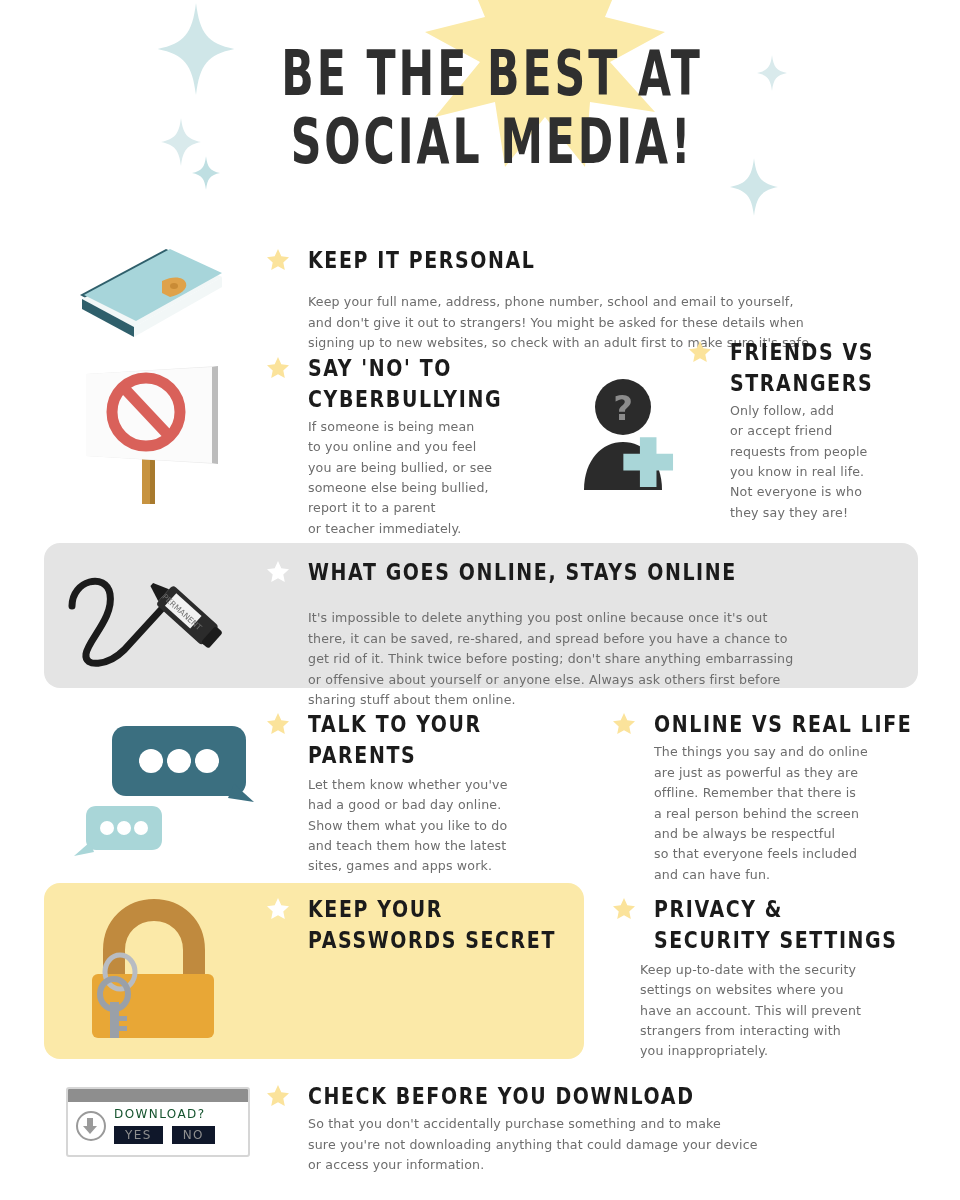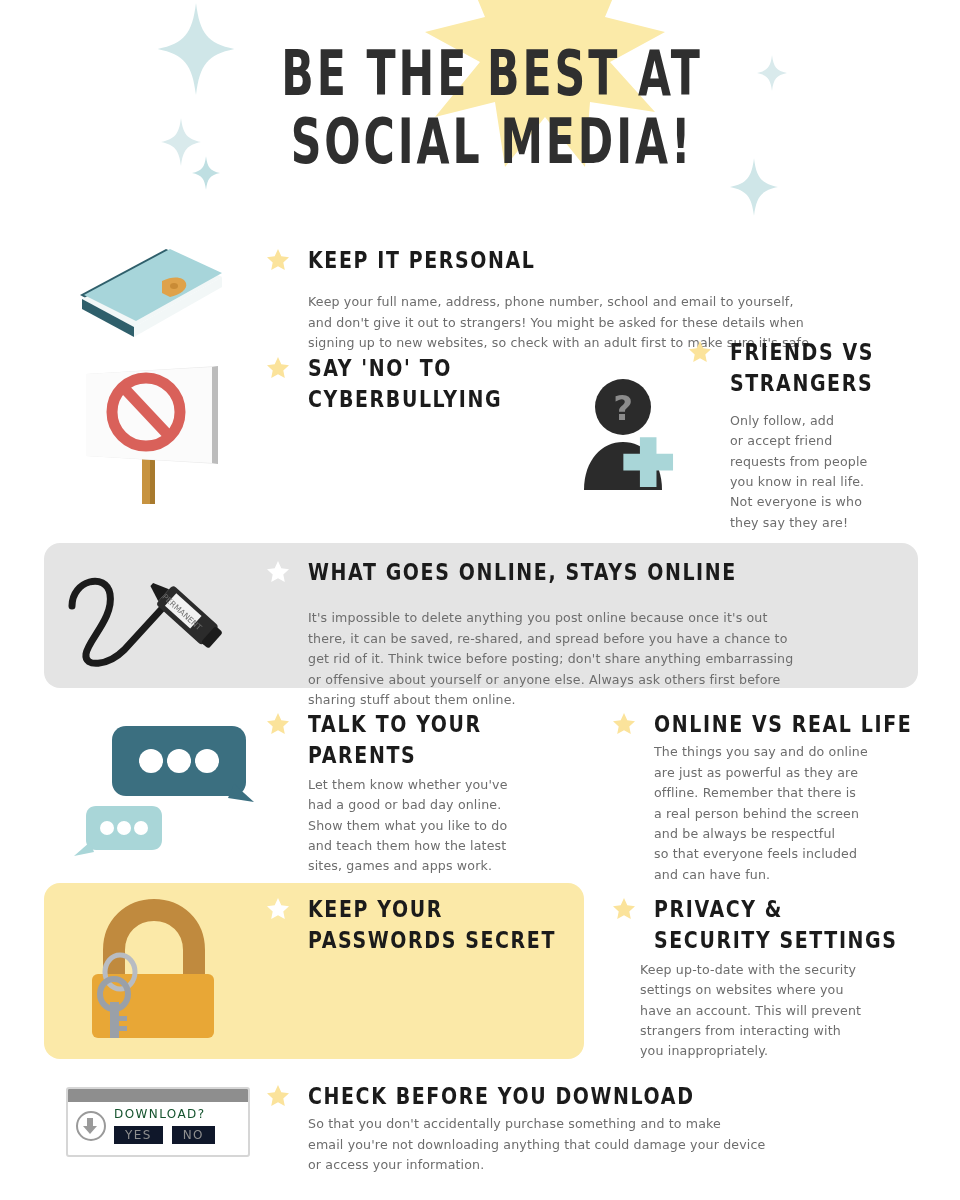--- a/index.html
+++ b/index.html
@@ -130,35 +130,41 @@
     <path fill="#bcbcbc" d="M144 7 L150 6 L150 104 L144 103 Z"></path>
     <circle cx="78" cy="52" r="34" fill="none" stroke="#d9615a" stroke-width="11"></circle>
     <line x1="56" y1="28" x2="101" y2="76" stroke="#d9615a" stroke-width="11"></line>
   </svg>
   <div class="block" style="left:266px;top:352px;width:300px;">
     <svg class="star" style="left:0;top:4px;" viewBox="0 0 24 24">
       <path fill="#fbe39b" d="M12 1 L15.3 8.2 L23 9.2 L17.3 14.5 L18.8 22 L12 18.3 L5.2 22 L6.7 14.5 L1 9.2 L8.7 8.2 Z"></path>
     </svg>
     <div class="heading" style="margin-left:42px;">SAY 'NO' TO
 CYBERBULLYING</div>
+    <div class="body-text" style="margin-left:42px;margin-top:14px;">If someone is being mean
+to you online and you feel
+you are being bullied, or see
+someone else being bullied,
+report it to a parent
+or teacher immediately.</div>
   </div>
 
   <svg class="icon" style="left:578px;top:374px;width:110px;height:125px;" viewBox="0 0 110 125">
     <circle cx="45" cy="33" r="28" fill="#2b2b2b"></circle>
     <text x="45" y="46" font-family="DejaVu Sans, sans-serif" font-size="34" font-weight="bold" fill="#8c8c8c" text-anchor="middle">?</text>
     <path fill="#2b2b2b" d="M6 116 C6 86 24 68 45 68 C66 68 84 86 84 116 Z"></path>
     <path fill="#a9d6d8" d="M76 84 L94 84 L94 102 L112 102 L112 120 L94 120 L94 138 L76 138 L76 120 L58 120 L58 102 L76 102 Z" transform="translate(-8,-14) scale(0.92)"></path>
   </svg>
   <div class="block" style="left:688px;top:336px;width:240px;">
     <svg class="star" style="left:0;top:4px;" viewBox="0 0 24 24">
       <path fill="#fbe39b" d="M12 1 L15.3 8.2 L23 9.2 L17.3 14.5 L18.8 22 L12 18.3 L5.2 22 L6.7 14.5 L1 9.2 L8.7 8.2 Z"></path>
     </svg>
     <div class="heading" style="margin-left:42px;">FRIENDS VS
 STRANGERS</div>
-    <div class="body-text" style="margin-left:42px;margin-top:24px;">Only follow, add
+    <div class="body-text" style="margin-left:42px;margin-top:14px;">Only follow, add
 or accept friend
 requests from people
 you know in real life.
 Not everyone is who
 they say they are!</div>
   </div>
 
   <svg class="icon" style="left:62px;top:558px;width:180px;height:118px;" viewBox="0 0 180 118">
     <path fill="none" stroke="#1b1b1b" stroke-width="7" stroke-linecap="round" d="M10 48 C10 22 44 14 48 36 C52 60 26 82 24 96 C22 110 46 108 62 92 L106 44"></path>
     <g transform="rotate(42 118 52)">
@@ -262,17 +268,17 @@
         </div>
       </div>
     </div>
   </div>
   <div class="block" style="left:266px;top:1080px;width:660px;">
     <svg class="star" style="left:0;top:4px;" viewBox="0 0 24 24">
       <path fill="#fbe39b" d="M12 1 L15.3 8.2 L23 9.2 L17.3 14.5 L18.8 22 L12 18.3 L5.2 22 L6.7 14.5 L1 9.2 L8.7 8.2 Z"></path>
     </svg>
     <div class="heading" style="margin-left:42px;">CHECK BEFORE YOU DOWNLOAD</div>
     <div class="body-text" style="margin-left:42px;margin-top:9px;">So that you don't accidentally purchase something and to make
-email you're not downloading anything that could damage your device
+sure you're not downloading anything that could damage your device
 or access your information.</div>
   </div>
 
 </div>
 
 </body></html>

